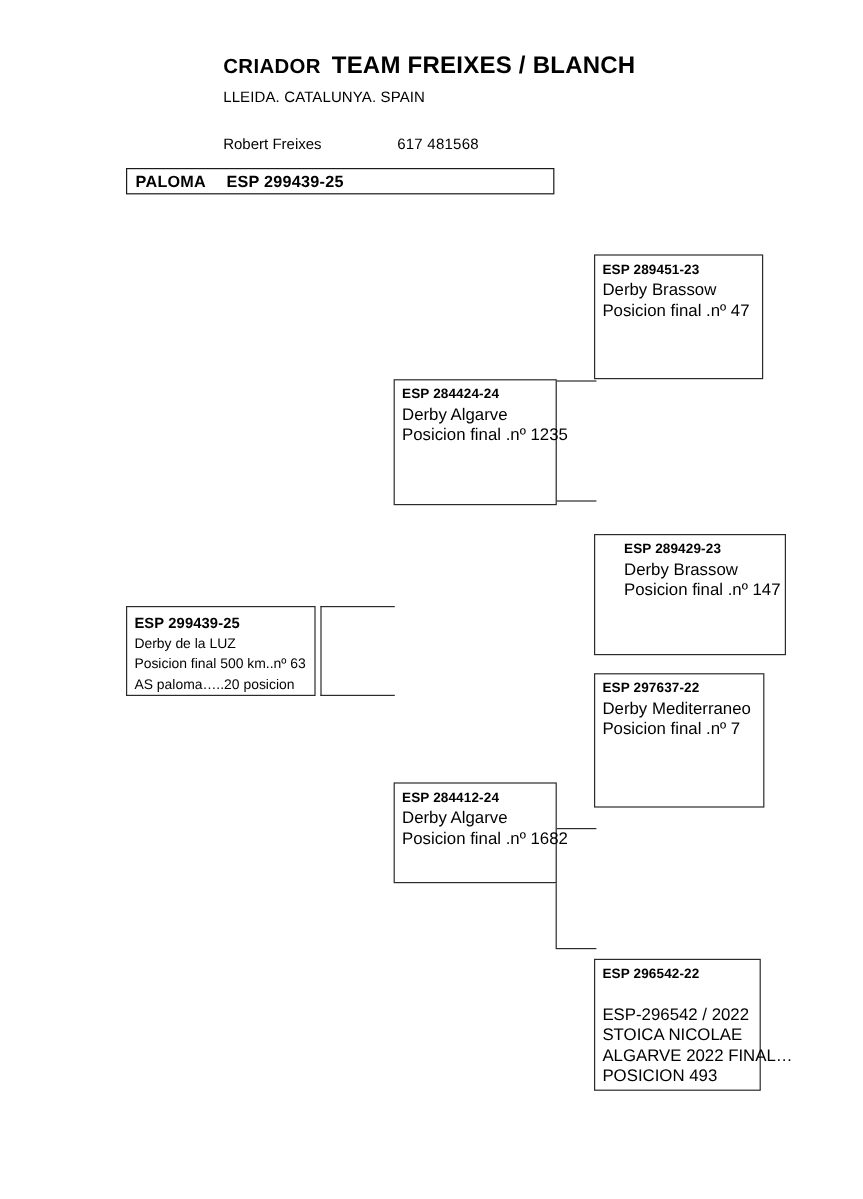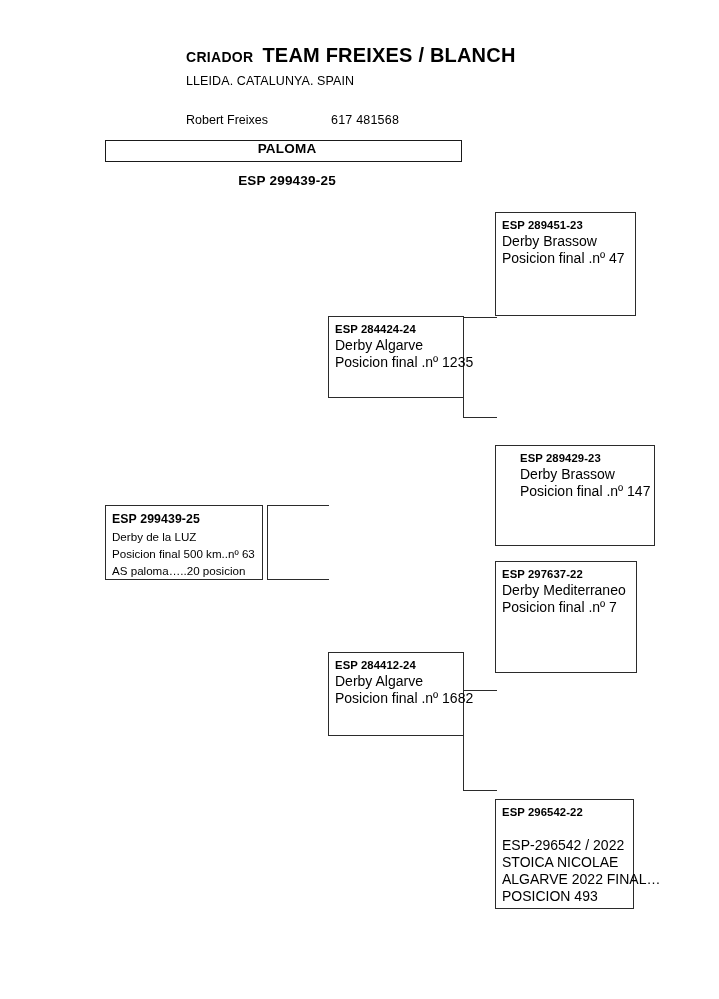--- a/index.html
+++ b/index.html
@@ -23,21 +23,21 @@
     top: 44px;
     width: 460px;
   }
   #title-row {
     display: flex;
     align-items: baseline;
     gap: 9px;
     white-space: nowrap;
   }
   .criador-label {
-    font-size: 14px;
+    font-size: 17px;
     font-weight: bold;
     letter-spacing: 0.3px;
   }
   .team-title {
     font-size: 20px;
     font-weight: bold;
     letter-spacing: 0.2px;
   }
   #header-location {
     font-size: 12.5px;
@@ -59,21 +59,20 @@
     top: 140px;
     width: 357px;
     height: 22px;
     border: 1.6px solid #1a1a1a;
     box-sizing: border-box;
     display: flex;
     align-items: center;
     padding-left: 7px;
     gap: 17px;
     background: #fff;
-    flex-direction: column;
   }
   #paloma-bar .pb-text {
     font-size: 13.5px;
     font-weight: bold;
     letter-spacing: 0.2px;
   }
 
   
   .ped-box {
     position: absolute;
@@ -145,21 +144,21 @@
 <div class="conn conn-h" style="left:462.5px; top:690px; width:34px;"></div>
 <div class="conn conn-h" style="left:462.5px; top:789.7px; width:34px;"></div>
 
 <div class="ped-box" id="box-subject" style="left:105px; top:505px; width:158px; height:75px;">
   <div class="bx-id">ESP 299439-25</div>
   <div class="bx-line">Derby de la LUZ</div>
   <div class="bx-line">Posicion final 500 km..nº 63</div>
   <div class="bx-line">AS paloma…..20 posicion</div>
 </div>
 
-<div class="ped-box" id="box-284424" style="left:328px; top:316px; width:136px; height:82px;">
+<div class="ped-box" id="box-284424" style="left:328px; top:316px; width:136px; height:105px;">
   <div class="bx-id">ESP 284424-24</div>
   <div class="bx-line">Derby Algarve</div>
   <div class="bx-line">Posicion final .nº 1235</div>
 </div>
 
 <div class="ped-box" id="box-289451" style="left:495px; top:212px; width:141px; height:104px;">
   <div class="bx-id">ESP 289451-23</div>
   <div class="bx-line">Derby Brassow</div>
   <div class="bx-line">Posicion final .nº 47</div>
 </div>

